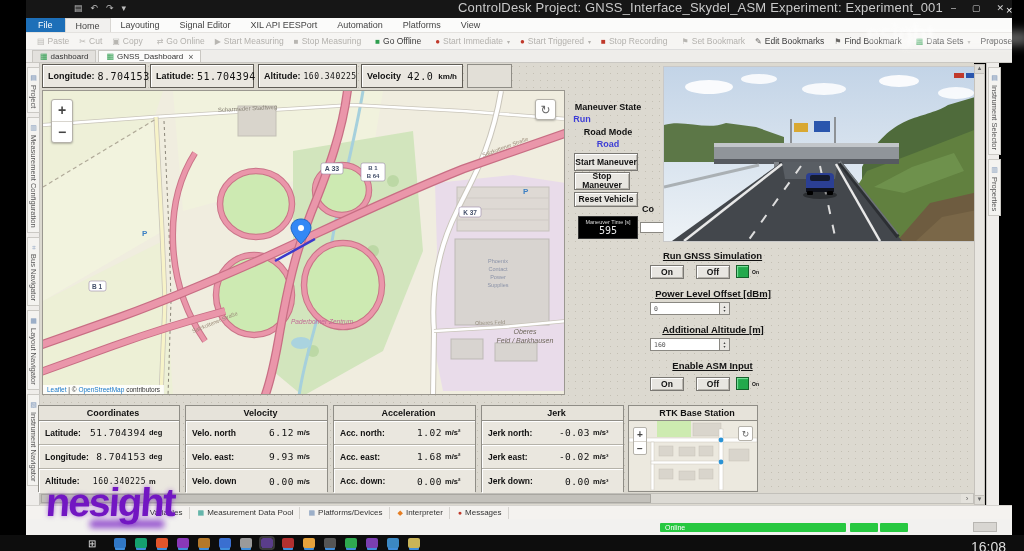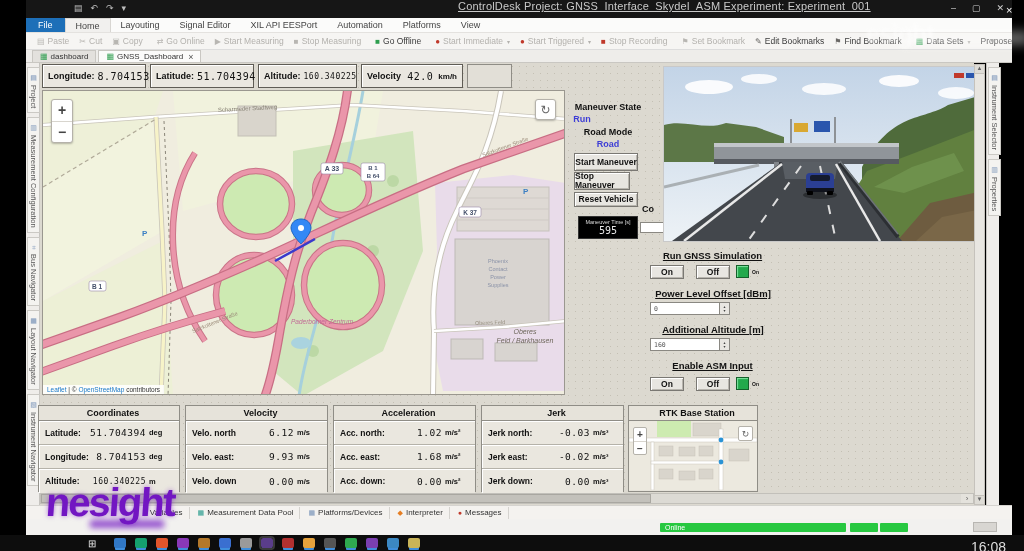--- a/index.html
+++ b/index.html
@@ -2,21 +2,21 @@
 <html><head>
 <meta charset="utf-8">
 <style>
   *{margin:0;padding:0;box-sizing:border-box;font-family:"Liberation Sans",sans-serif;}
   html,body{width:1024px;height:551px;background:#000;position:relative;overflow:hidden;}
   .abs{position:absolute;}
   
   .titlebar{left:26px;top:0;width:986px;height:18px;background:#161616;color:#cfcfcf;}
   .qa{position:absolute;top:3px;display:flex;gap:8px;left:48px;color:#bdbdbd;font-size:9px;}
   .qa span{cursor:default;}
-  .title-text{position:absolute;left:432px;top:0;font-size:11px;color:#c9c9c9;letter-spacing:.2px;white-space:nowrap;text-decoration:underline;}
+  .title-text{position:absolute;left:432px;top:0;font-size:13px;color:#c9c9c9;letter-spacing:.2px;white-space:nowrap;}
   .winbtns{position:absolute;right:8px;top:3px;display:flex;gap:16px;font-size:9px;color:#cfcfcf;}
   .ovl-close{left:1006px;top:4px;color:#fff;font-size:11px;}
   .ribbontabs{left:26px;top:18px;width:986px;height:15px;background:#fbfbfa;display:flex;align-items:stretch;border-bottom:1px solid #e4e2df;}
   .filetab{background:#1d6fb8;color:#fff;font-size:9px;padding:2px 12px;display:flex;align-items:center;}
   .rtab{font-size:9px;color:#444;padding:2px 10px;display:flex;align-items:center;}
   .rtab.active{background:#f1f0ee;border:1px solid #d8d6d2;border-bottom:none;}
   .toolbar{left:26px;top:33px;width:986px;height:17px;background:#f6f5f3;border-bottom:1px solid #ddd;display:flex;align-items:center;padding-left:6px;font-size:8.5px;white-space:nowrap;overflow:hidden;}
   .titem{display:flex;align-items:center;gap:3px;padding:0 5px;height:15px;}
   .titem .tl{color:#b3b1ad;}
   .titem.en .tl{color:#3a3a3a;}
@@ -47,21 +47,21 @@
   .mapbox{left:42px;top:90px;width:523px;height:305px;border:1px solid #9a978f;background:#f0ede1;overflow:hidden;}
   .mapzoom{position:absolute;left:8px;top:8px;width:22px;background:#fff;border:1px solid #b5b2aa;border-radius:3px;box-shadow:0 1px 2px rgba(0,0,0,.25);}
   .mapzoom div{height:21px;text-align:center;font-size:14px;font-weight:bold;color:#444;line-height:21px;}
   .mapzoom div+div{border-top:1px solid #d8d5ce;}
   .mapreset{position:absolute;right:8px;top:8px;width:21px;height:21px;background:#fff;border:1px solid #b5b2aa;border-radius:3px;text-align:center;font-size:12px;color:#666;line-height:20px;box-shadow:0 1px 2px rgba(0,0,0,.25);}
   .attrib{position:absolute;left:0;bottom:0;background:rgba(255,255,255,.85);font-size:6.5px;color:#333;padding:1px 4px;}
   .attrib .blue{color:#1978c8;}
   
   .mlabel{font-size:9px;font-weight:bold;color:#111;text-align:center;}
   .mval{font-size:9px;font-weight:bold;color:#3d3dd6;text-align:center;}
-  .btn3d{background:#e8e6e1;border:1px solid #7a7873;box-shadow:inset 1px 1px 0 #fff,inset -1px -1px 0 #b8b5ae;font-size:8.5px;font-weight:bold;color:#111;text-align:left;line-height:1.05;display:flex;align-items:center;justify-content:center;}
+  .btn3d{background:#e8e6e1;border:1px solid #7a7873;box-shadow:inset 1px 1px 0 #fff,inset -1px -1px 0 #b8b5ae;font-size:8.5px;font-weight:bold;color:#111;text-align:center;line-height:1.05;display:flex;align-items:center;justify-content:center;}
   .mtime{background:#000;color:#ddd;text-align:center;border:1px solid #333;}
   .mtime .tl2{font-size:5.5px;display:block;padding-top:2px;}
   .mtime .tv2{font-family:"DejaVu Sans Mono",monospace;font-size:10px;color:#e8e8e8;display:block;}
   .utitle{font-size:9.5px;font-weight:bold;text-decoration:underline;color:#111;text-align:center;}
   .led{background:#23a94c;border:1px solid #14602a;box-shadow:inset 1px 1px 1px #7fe3a0;}
   .ledlbl{font-size:5px;font-weight:bold;color:#111;}
   .spin{background:#fff;border:1px solid #8a8882;display:flex;}
   .spin .sv{flex:1;font-size:6.5px;color:#555;padding:2px 0 0 3px;font-family:"DejaVu Sans Mono",monospace;}
   .spin .sb{width:10px;border-left:1px solid #8a8882;background:#e8e6e1;display:flex;flex-direction:column;align-items:center;justify-content:center;font-size:4px;color:#444;line-height:4px;}
   

